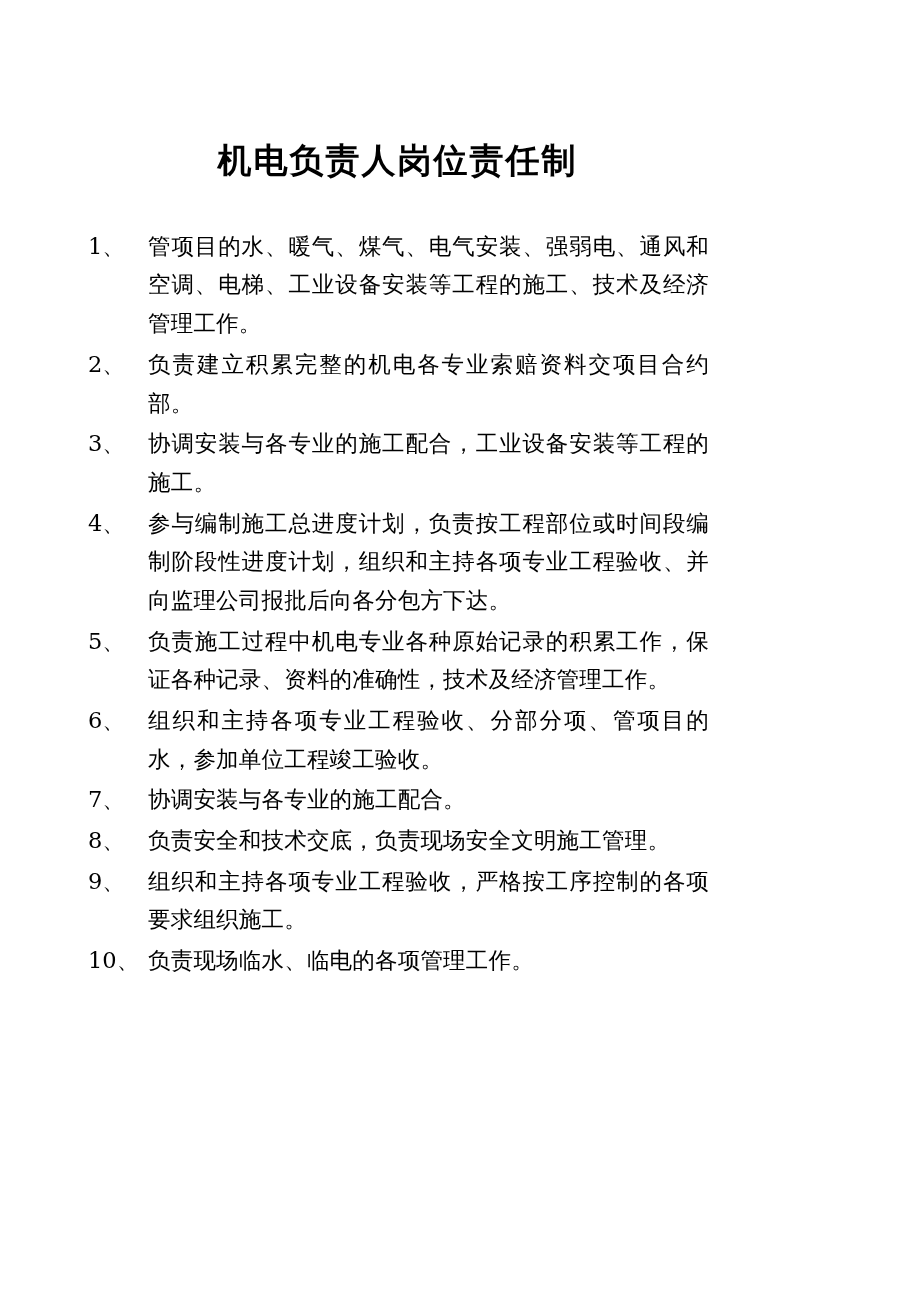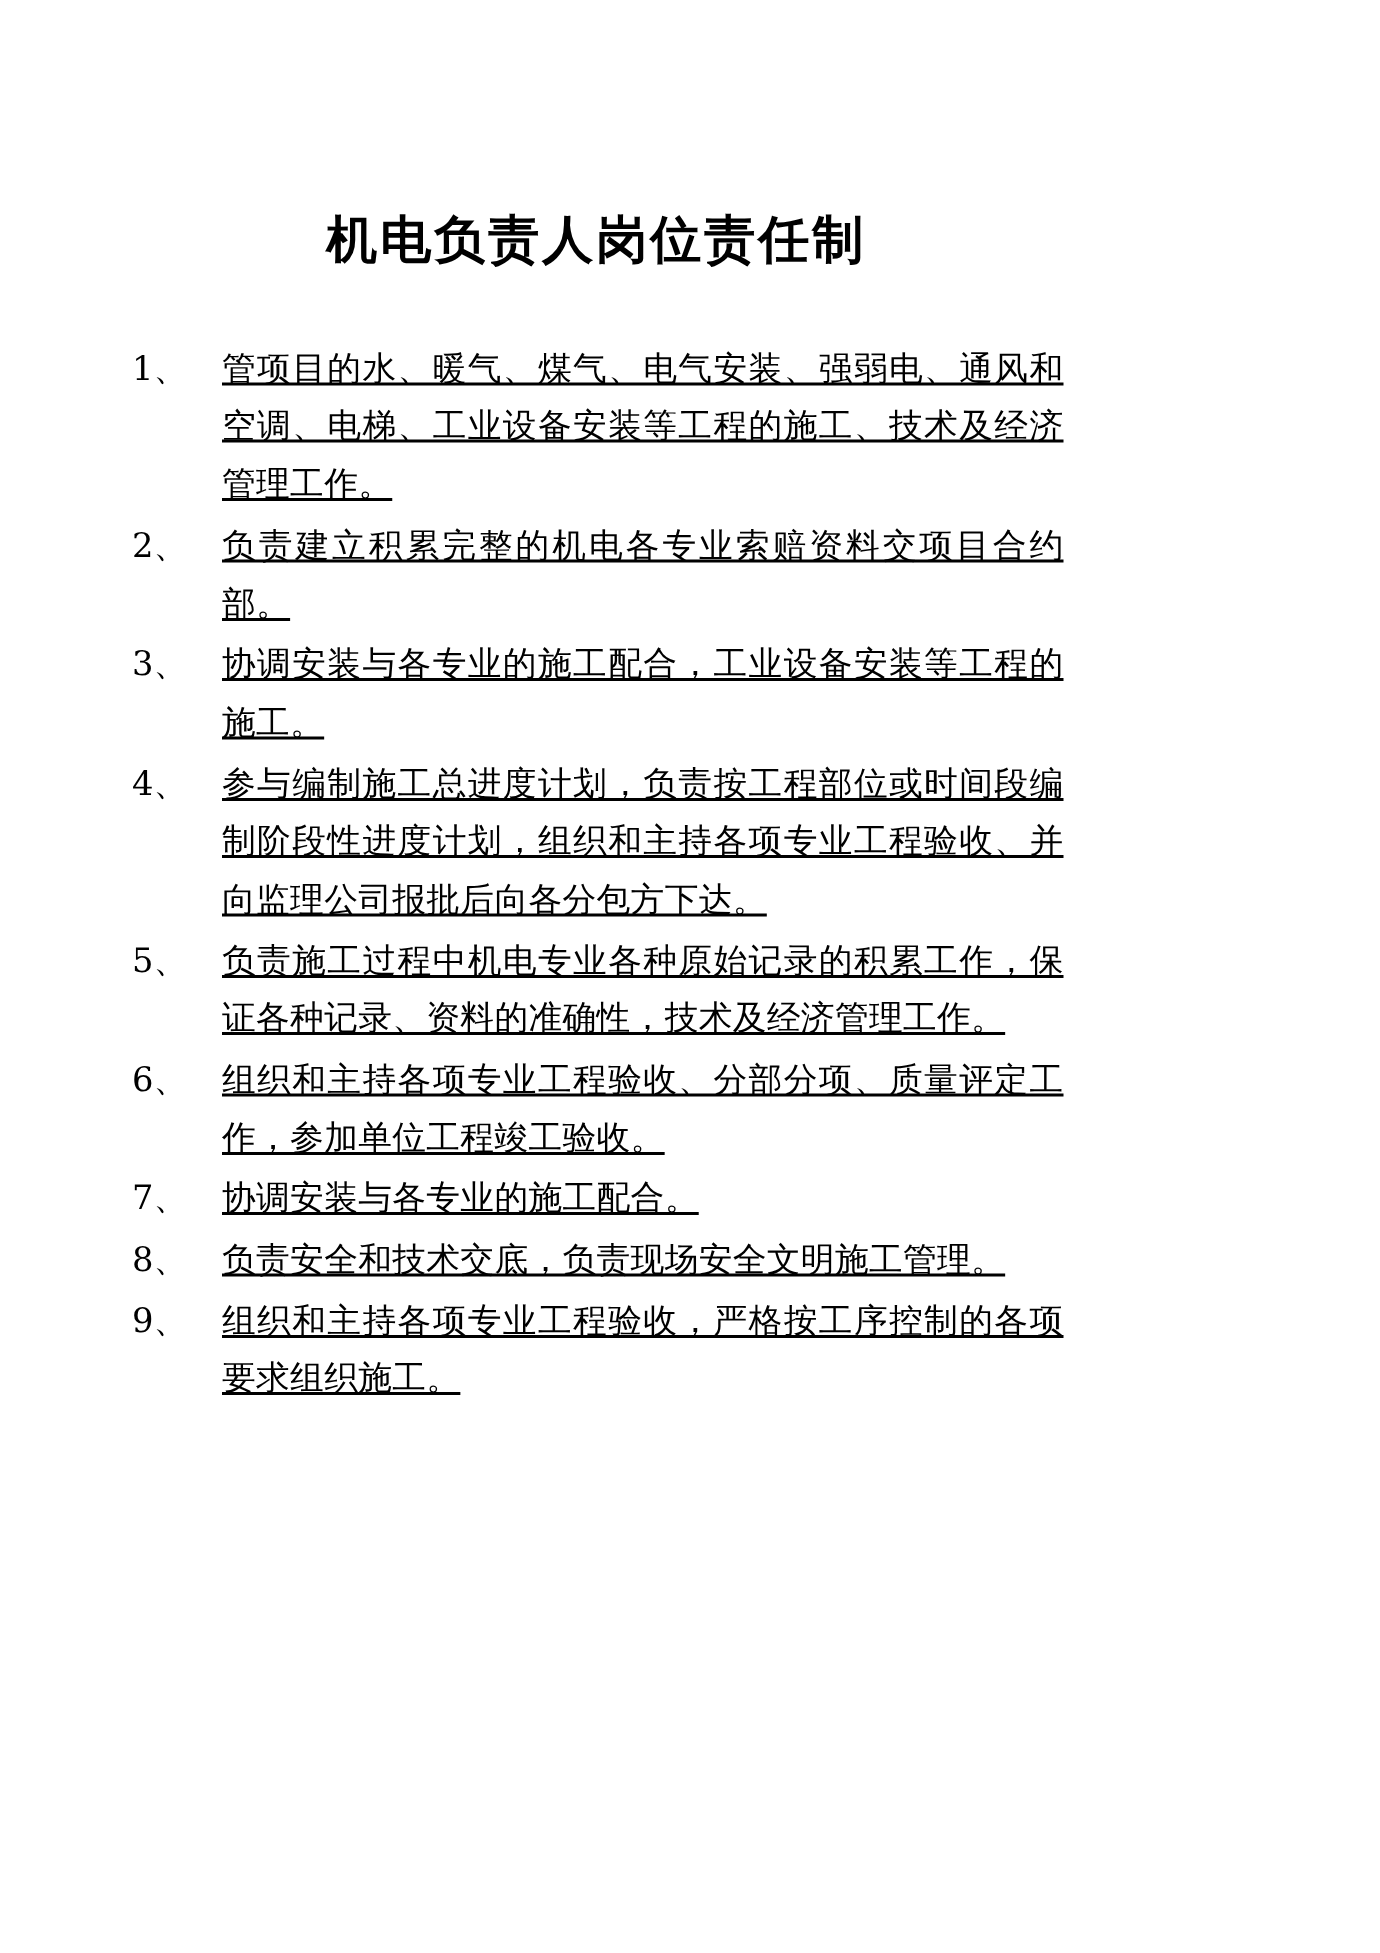--- a/index.html
+++ b/index.html
@@ -50,21 +50,20 @@
     text-align: left;
     padding-left: 2px;
     box-sizing: border-box;
     white-space: nowrap;
   }
   .clause-text {
     flex: 1 1 auto;
     text-align: justify;
     text-justify: inter-ideograph;
     letter-spacing: 0.2px;
-    text-decoration: underline;
   }
 </style>
 </head>
 <body>
 
 <div class="page">
 
   <h1 class="doc-title">机电负责人岗位责任制</h1>
 
   <ol class="clause-list">
@@ -83,29 +82,33 @@
     <li class="clause">
       <span class="clause-num">4、</span>
       <span class="clause-text">参与编制施工总进度计划，负责按工程部位或时间段编制阶段性进度计划，组织和主持各项专业工程验收、并向监理公司报批后向各分包方下达。</span>
     </li>
     <li class="clause">
       <span class="clause-num">5、</span>
       <span class="clause-text">负责施工过程中机电专业各种原始记录的积累工作，保证各种记录、资料的准确性，技术及经济管理工作。</span>
     </li>
     <li class="clause">
       <span class="clause-num">6、</span>
-      <span class="clause-text">组织和主持各项专业工程验收、分部分项、质量评定工作，参加单位工程竣工验收。</span>
+      <span class="clause-text">组织和主持各项专业工程验收、分部分项、管项目的水，参加单位工程竣工验收。</span>
     </li>
     <li class="clause">
       <span class="clause-num">7、</span>
       <span class="clause-text">协调安装与各专业的施工配合。</span>
     </li>
     <li class="clause">
       <span class="clause-num">8、</span>
       <span class="clause-text">负责安全和技术交底，负责现场安全文明施工管理。</span>
     </li>
     <li class="clause">
       <span class="clause-num">9、</span>
       <span class="clause-text">组织和主持各项专业工程验收，严格按工序控制的各项要求组织施工。</span>
     </li>
+    <li class="clause">
+      <span class="clause-num">10、</span>
+      <span class="clause-text">负责现场临水、临电的各项管理工作。</span>
+    </li>
   </ol>
 
 </div>
 
 </body></html>

